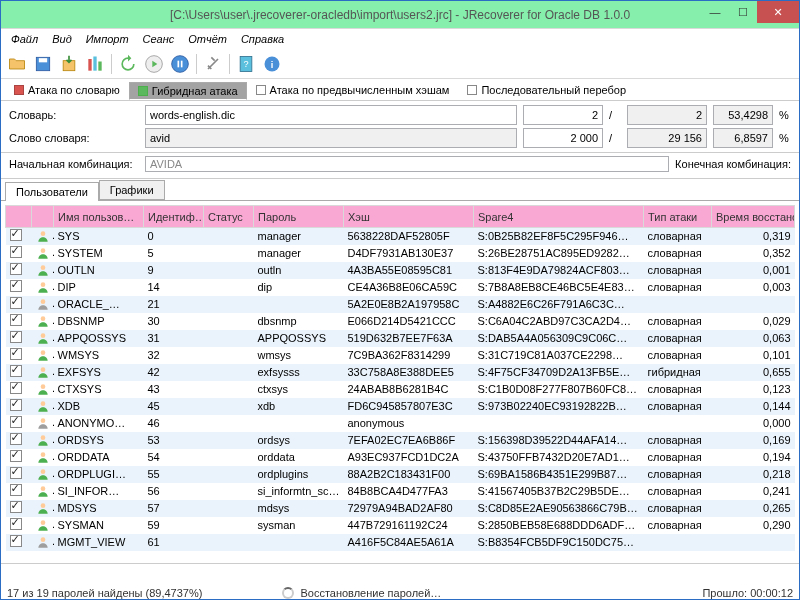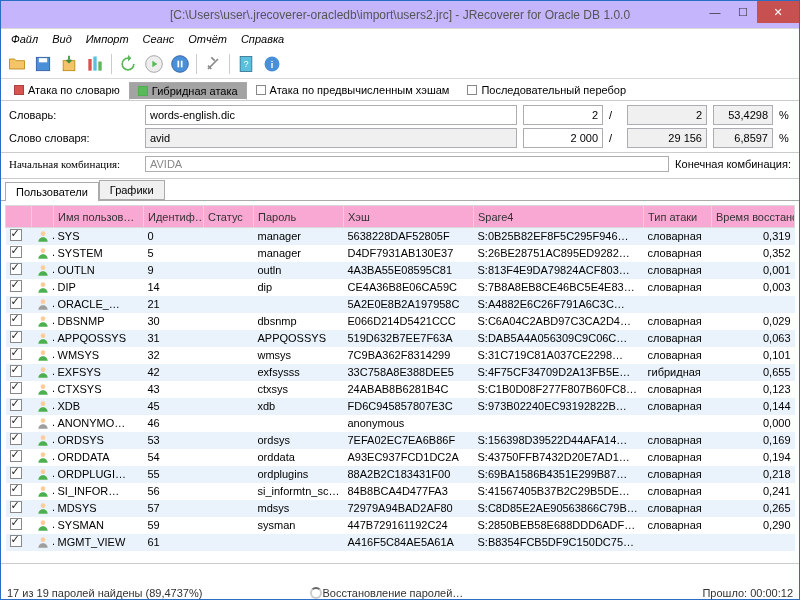--- a/index.html
+++ b/index.html
@@ -1,17 +1,17 @@
 <!DOCTYPE html>
 <html><head>
 <meta charset="utf-8">
 <style>
 * { box-sizing: border-box; margin: 0; padding: 0; font-family: "Segoe UI", Tahoma, sans-serif; font-size: 11px; }
 body { background: #fff; width: 800px; height: 600px; overflow: hidden; border: 1px solid #2b6dc4; display: flex; flex-direction: column; }
-.titlebar { height: 28px; background: #c4b5fd; display: flex; align-items: center; justify-content: center; position: relative; border-bottom: 1px solid #d9d9d9; }
+.titlebar { height: 28px; background: #86efac; display: flex; align-items: center; justify-content: center; position: relative; border-bottom: 1px solid #d9d9d9; }
 .titlebar .title { color: #555; font-size: 12px; }
 .win-controls { position: absolute; right: 0; top: 0; display: flex; }
 .win-btn { width: 28px; height: 22px; display: flex; align-items: center; justify-content: center; font-size: 11px; color: #333; }
 .win-close { background: #c75050; color: #fff; width: 42px; }
 .menubar { height: 20px; display: flex; align-items: center; padding: 0 4px; gap: 2px; }
 .menubar span { padding: 2px 6px; cursor: default; font-style: italic; }
 .toolbar { height: 30px; display: flex; align-items: center; padding: 2px 4px; gap: 2px; border-bottom: 1px solid #d9d9d9; }
 .tbtn { width: 24px; height: 24px; display: flex; align-items: center; justify-content: center; border-radius: 2px; }
 .sep { width: 1px; height: 20px; background: #ccc; margin: 0 2px; }
 .attack-tabs { height: 22px; display: flex; align-items: center; border-bottom: 1px solid #ccc; padding: 0 4px; gap: 0; }
@@ -19,39 +19,39 @@
 .attack-tab.active { border: 1px solid #aaa; border-bottom: 1px solid #fff; background: #a3a3a3; position: relative; top: 1px; }
 .attack-tab .cb { width: 10px; height: 10px; border: 1px solid #888; display: inline-block; }
 .attack-tab .cb.red { background: #d9534f; border-color: #a94442; }
 .attack-tab .cb.green { background: #5cb85c; border-color: #4cae4c; }
 .attack-tab .cb.off { background: #fff; }
 .params { padding: 4px 8px; display: grid; grid-template-columns: 130px 1fr 80px 12px 80px 60px 12px; gap: 3px 6px; align-items: center; border-bottom: 1px solid #ccc; }
 .params input { height: 20px; border: 1px solid #abadb3; padding: 0 4px; font-size: 11px; background: #fff; }
 .params .ro { background: #f0f0f0; }
 .params label { color: #000; }
 .comb-row { display: flex; align-items: center; gap: 6px; padding: 3px 8px 6px; border-bottom: 1px solid #ccc; }
-.comb-row label:first-child { width: 130px; font-family: Liberation Serif, serif; }
+.comb-row label:first-child { width: 130px; }
 .comb-row input { height: 16px; border: 1px solid #abadb3; padding: 0 4px; font-size: 11px; flex: 1; color: #888; }
 .sub-tabs { height: 22px; display: flex; align-items: flex-end; padding: 0 4px; border-bottom: 1px solid #aaa; }
 .sub-tab { padding: 3px 10px; border: 1px solid #aaa; border-bottom: none; background: #fff; position: relative; top: 1px; }
 .sub-tab.inactive { background: #f0f0f0; border-bottom: 1px solid #aaa; top: 0; }
 .grid-wrap { flex: 1; overflow: auto; padding: 4px; }
 table { width: 100%; border-collapse: collapse; table-layout: fixed; }
 th { background: #f9a8d4; border: 1px solid #d9d9d9; padding: 3px 4px; text-align: left; font-weight: normal; color: #333; height: 22px; white-space: nowrap; overflow: hidden; }
 td { padding: 1px 4px; height: 17px; white-space: nowrap; overflow: hidden; text-overflow: ellipsis; font-size: 11px; }
 tbody tr:nth-child(odd) { background: #eaf3fb; }
 tbody tr:nth-child(even) { background: #fff; }
 .chk { width: 12px; height: 12px; border: 1px solid #888; display: inline-block; position: relative; background: #fff; }
 .chk.on::after { content: "✓"; position: absolute; top: -3px; left: 0; font-size: 11px; color: #222; }
 .usr-icon { width: 14px; height: 14px; display: inline-block; vertical-align: middle; margin-right: 2px; }
 .usr-green svg .body { fill: #4caf50; }
 .usr-gray svg .body { fill: #9e9e9e; }
 .num { text-align: right; }
 .statusbar { height: 36px; border-top: 1px solid #ccc; display: flex; align-items: flex-end; padding: 0 6px; font-size: 11px; color: #333; }
-.statusbar .sb-mid { flex: 1; text-align: left; padding-left: 108px; display: flex; align-items: center; }
+.statusbar .sb-mid { flex: 1; text-align: left; padding-left: 80px; display: flex; align-items: center; gap: 6px; }
 .spinner { width: 12px; height: 12px; border: 2px solid #ccc; border-top-color: #666; border-radius: 50%; display: inline-block; }
 .ic-svg { width: 20px; height: 20px; }
 </style>
 </head>
 <body>
 
 <div class="titlebar">
   <span class="title">[C:\Users\user\.jrecoverer-oracledb\import\users2.jrc] - JRecoverer for Oracle DB 1.0.0</span>
   <div class="win-controls">
     <div class="win-btn">—</div>

